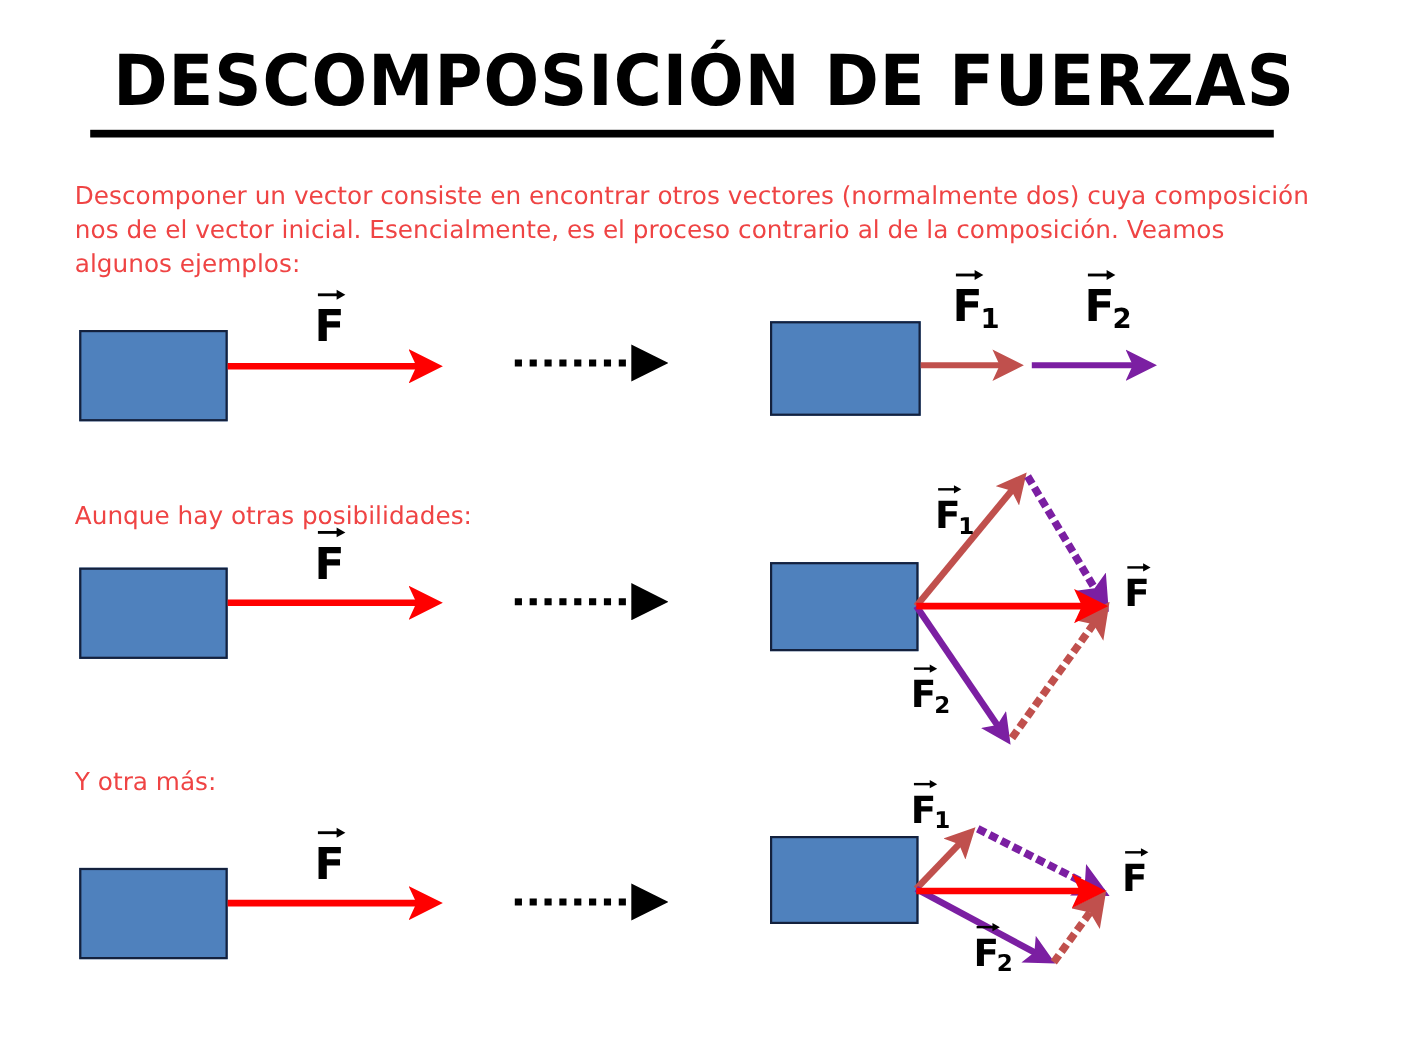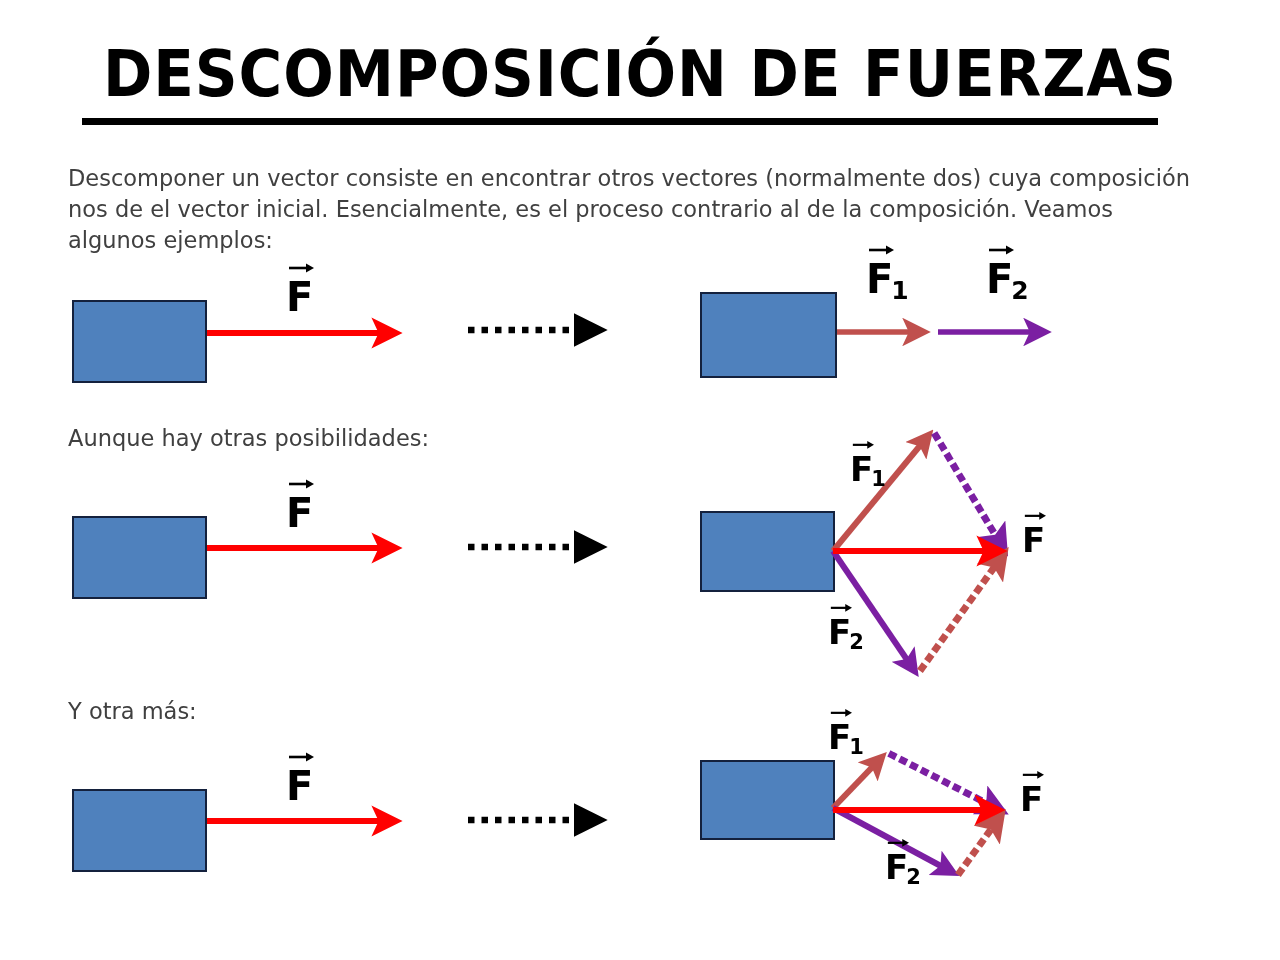--- a/index.html
+++ b/index.html
@@ -40,25 +40,25 @@
     height: 7px;
     background: #000000;
   }
 
   
   .body-text {
     position: absolute;
     font-family: "DejaVu Sans", "Liberation Sans", sans-serif;
     font-size: 22.5px;
     line-height: 31px;
-    color: #404040;
+    color: #ef4444;
     white-space: pre-line;
   }
   #intro-paragraph { left: 68px; top: 163px; width: 1130px; }
-  #note-line-1 { left: 68px; top: 423px; }
+  #note-line-1 { left: 68px; top: 454px; }
   #note-line-2 { left: 68px; top: 696px; }
 
   
   .row { position: absolute; left: 0; width: 1280px; }
   #row-1 { top: 260px; height: 150px; }
   #row-2 { top: 410px; height: 280px; }
   #row-3 { top: 700px; height: 240px; }
 
   .block {
     position: absolute;

